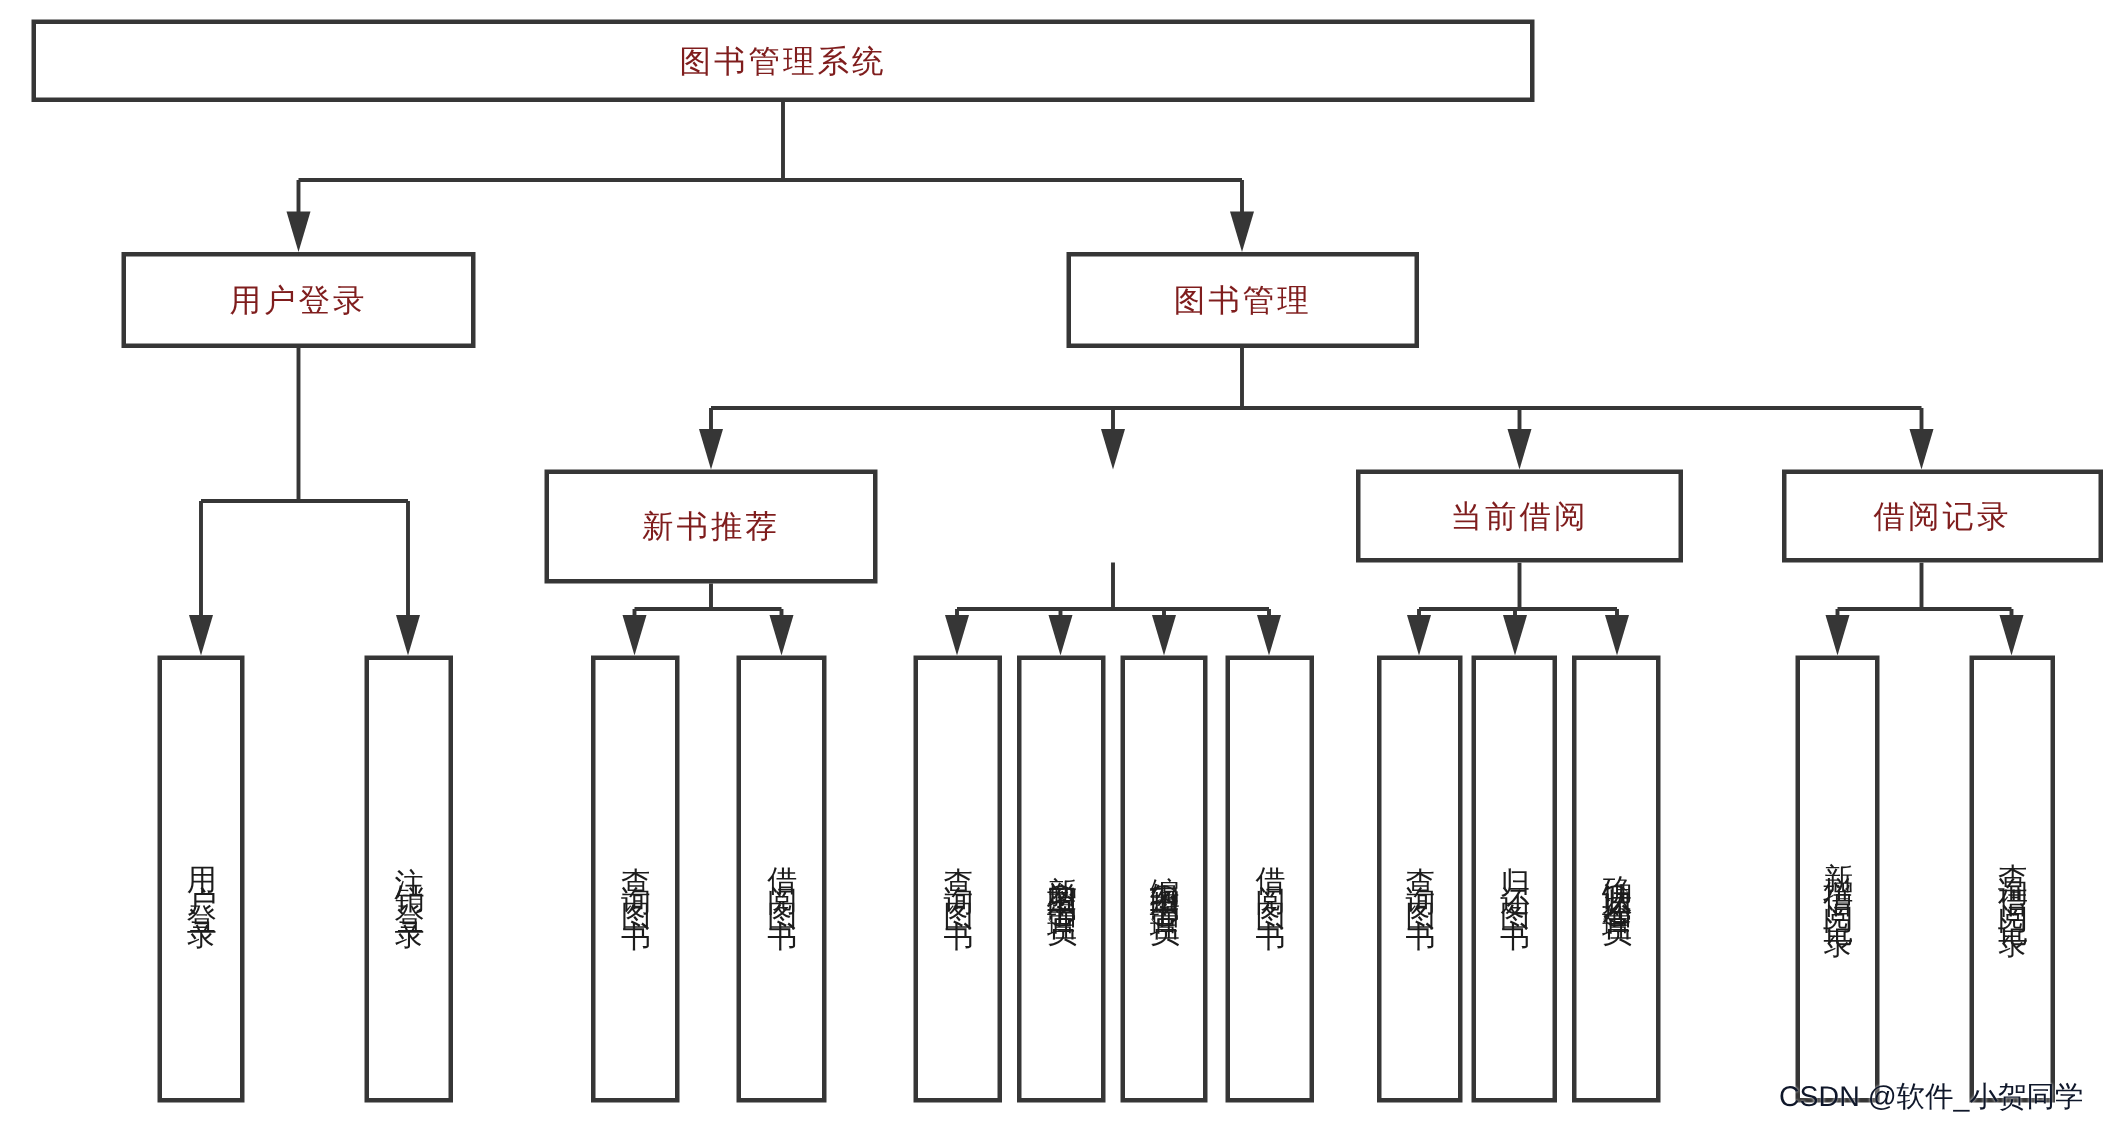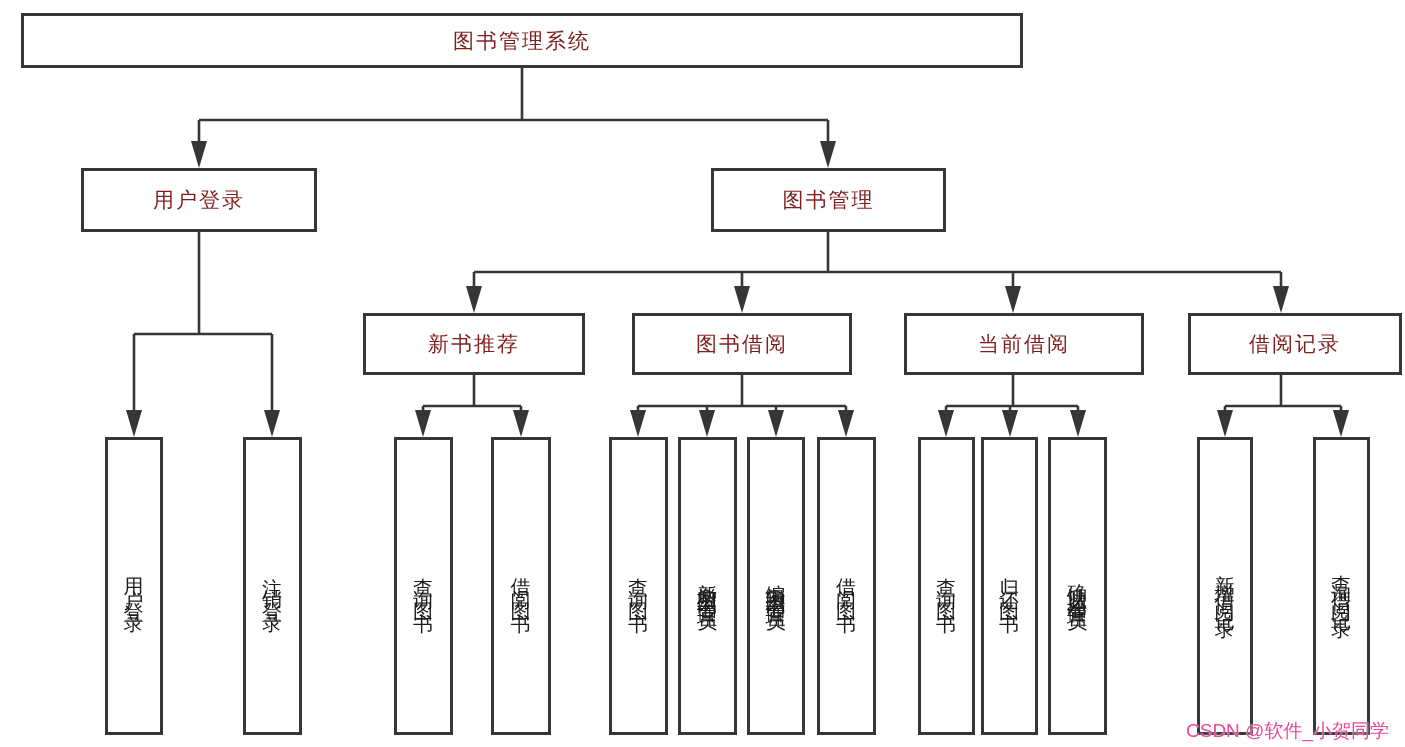--- a/index.html
+++ b/index.html
@@ -35,23 +35,23 @@
     line-height: 1;
     color: #1c1c1c;
   }
   .sp-wide   { letter-spacing: 12px; }
   .sp-medium { letter-spacing: 9px; }
   .sp-tight  { letter-spacing: 4px; }
   
   #n-root    { left: 21px;   top: 13px;  width: 1002px; height: 55px; }
   #n-login   { left: 81px;   top: 168px; width: 236px;  height: 64px; }
   #n-mgmt    { left: 711px;  top: 168px; width: 235px;  height: 64px; }
-  #n-rec     { left: 363px;  top: 313px; width: 222px;  height: 62px; text-align: right; }
+  #n-rec     { left: 363px;  top: 313px; width: 222px;  height: 76px; text-align: right; }
   #n-borrow  { left: 632px;  top: 313px; width: 220px;  height: 62px; }
-  #n-current { left: 904px;  top: 313px; width: 240px;  height: 62px; }
+  #n-current { left: 904px;  top: 313px; width: 218px;  height: 62px; }
   #n-record  { left: 1173px; top: 313px; width: 214px;  height: 62px; margin-left: 15px; }
   .leaf { top: 437px; height: 298px; }
   #l-1  { left: 105px;  width: 58px; }
   #l-2  { left: 243px;  width: 59px; }
   #l-3  { left: 394px;  width: 59px; }
   #l-4  { left: 491px;  width: 60px; }
   #l-5  { left: 609px;  width: 59px; }
   #l-6  { left: 678px;  width: 59px; }
   #l-7  { left: 747px;  width: 58px; }
   #l-8  { left: 817px;  width: 59px; }
@@ -61,21 +61,21 @@
   #l-12 { left: 1197px; width: 56px; }
   #l-13 { left: 1313px; width: 57px; }
   .connectors { position: absolute; left: 0; top: 0; z-index: 1; }
   .node { z-index: 2; }
   .watermark {
     position: absolute;
     left: 1186px;
     top: 718px;
     z-index: 5;
     font-size: 19px;
-    color: #ec4899;
+    color: #0f172a;
     white-space: nowrap;
     text-shadow: 0 0 2px #ffffff;
   }
 </style>
 </head>
 <body>
 
 <div class="stage">
 
   <svg class="connectors" width="1405" height="747" viewBox="0 0 1405 747">
@@ -119,23 +119,20 @@
   <div class="node" id="n-login">
     <span class="hlabel">用户登录</span>
   </div>
   <div class="node" id="n-mgmt">
     <span class="hlabel">图书管理</span>
   </div>
 
   <div class="node" id="n-rec">
     <span class="hlabel">新书推荐</span>
   </div>
-  <div class="node" id="n-borrow">
-    <span class="hlabel">图书借阅</span>
-  </div>
   <div class="node" id="n-current">
     <span class="hlabel">当前借阅</span>
   </div>
   <div class="node" id="n-record">
     <span class="hlabel">借阅记录</span>
   </div>
 
   <div class="node leaf" id="l-1">
     <span class="vtext sp-wide">用户登录</span>
   </div>

